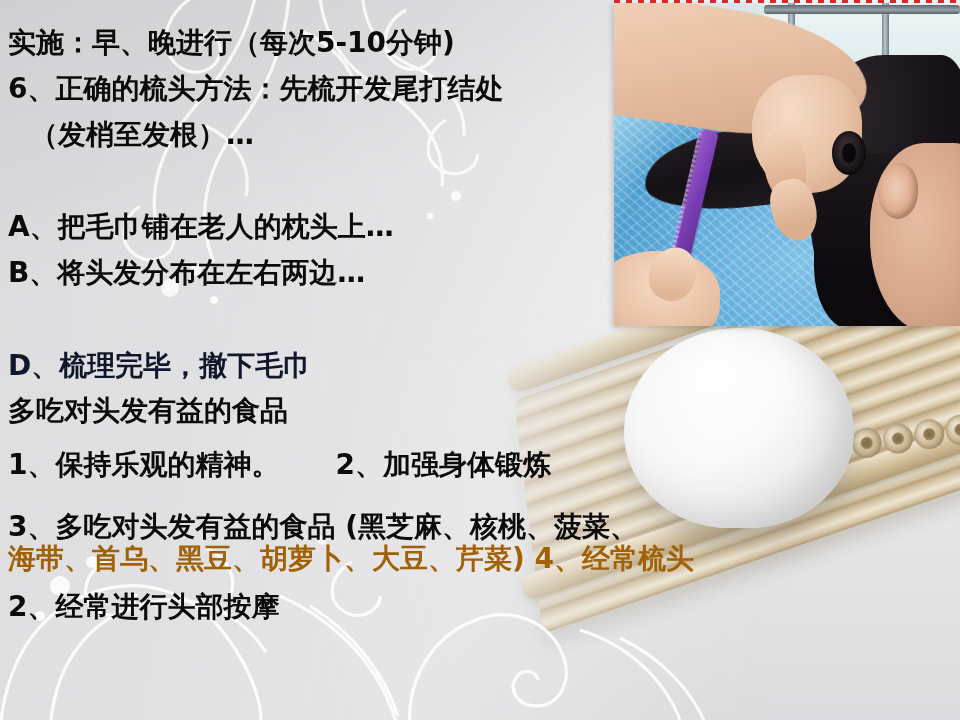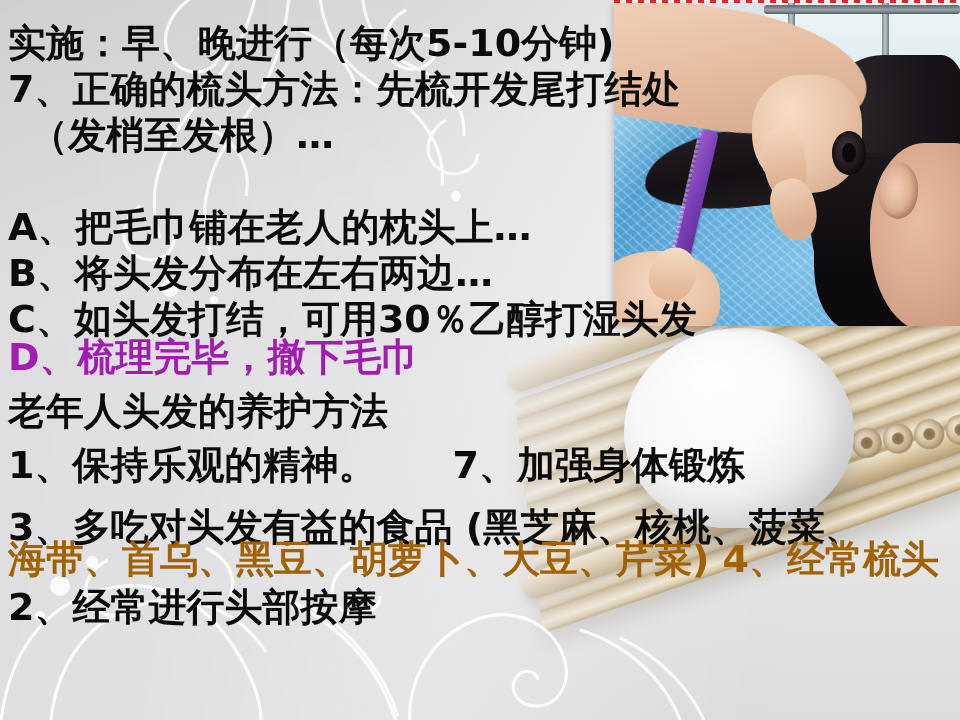--- a/index.html
+++ b/index.html
@@ -160,21 +160,21 @@
     left: 0; top: 0;
     width: 960px;
     height: 720px;
   }
   .line {
     position: absolute;
     left: 8px;
     white-space: nowrap;
     color: #0b0b0b;
     font-weight: bold;
-    font-size: 38px;
+    font-size: 28px;
     line-height: 34px;
     letter-spacing: 0px;
     font-family: "DejaVu Sans", "Liberation Sans", sans-serif;
   }
   .line.indent { left: 30px; text-align: center; }
 
   
   .inset-photo {
     position: absolute;
     left: 614px;
@@ -436,26 +436,25 @@
     <div class="ip ip-finger2"></div>
     <div class="ip ip-hair-tie"></div>
     <div class="ip ip-hand-bottom"></div>
     <div class="ip ip-thumb"></div>
   </div>
 
   <div class="sel-line"></div>
 
   <div class="text-layer">
     <div class="line" style="top: 26px; color: rgb(11, 11, 11);">实施：早、晚进行（每次5-10分钟)</div>
-    <div class="line" style="top: 72px; color: rgb(11, 11, 11);">7、正确的梳头方法：先梳开发尾打结处</div>
+    <div class="line" style="top: 72px; color: rgb(11, 11, 11);">6、正确的梳头方法：先梳开发尾打结处</div>
     <div class="line indent" style="top: 118px; color: rgb(11, 11, 11);">（发梢至发根）…</div>
     <div class="line" style="top: 256px; color: rgb(11, 11, 11);">B、将头发分布在左右两边…</div>
     <div class="line" style="top: 210px; color: rgb(11, 11, 11);">A、把毛巾铺在老人的枕头上…</div>
-    <div class="line" style="top: 302px; color: rgb(11, 11, 11);">C、如头发打结，可用30％乙醇打湿头发</div>
-    <div class="line" style="top: 340px; color: #a21caf;">D、梳理完毕，撤下毛巾</div>
-    <div class="line" style="top: 394px; color: rgb(11, 11, 11);">老年人头发的养护方法</div>
-    <div class="line" style="top: 448px; color: rgb(11, 11, 11);">1、保持乐观的精神。　　7、加强身体锻炼</div>
+    <div class="line" style="top: 349px; color: #0f172a;">D、梳理完毕，撤下毛巾</div>
+    <div class="line" style="top: 394px; color: rgb(11, 11, 11);">多吃对头发有益的食品</div>
+    <div class="line" style="top: 448px; color: rgb(11, 11, 11);">1、保持乐观的精神。　　2、加强身体锻炼</div>
     <div class="line" style="top: 494px; color: rgb(11, 11, 11); margin-top: 16px;">3、多吃对头发有益的食品 (黑芝麻、核桃、菠菜、</div>
     <div class="line" style="top: 542px; color: #a16207;">海带、首乌、黑豆、胡萝卜、大豆、芹菜) 4、经常梳头</div>
     <div class="line" style="top: 590px; color: rgb(11, 11, 11);">2、经常进行头部按摩</div>
   </div>
 
 </div>
 
 </body></html>

